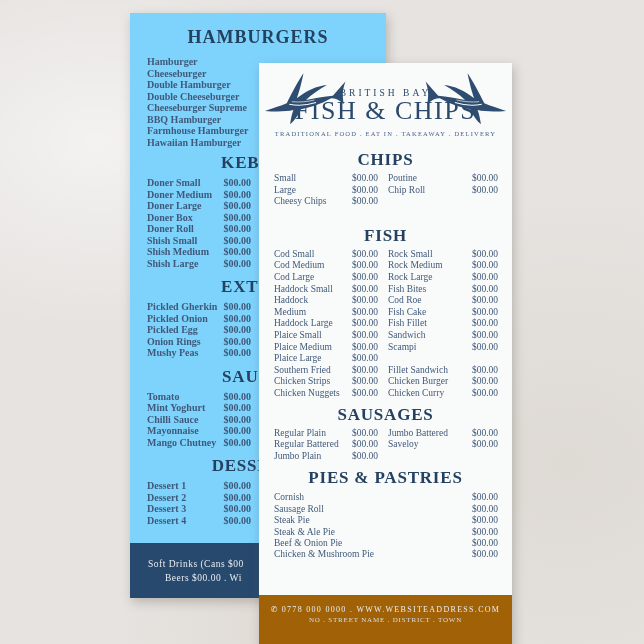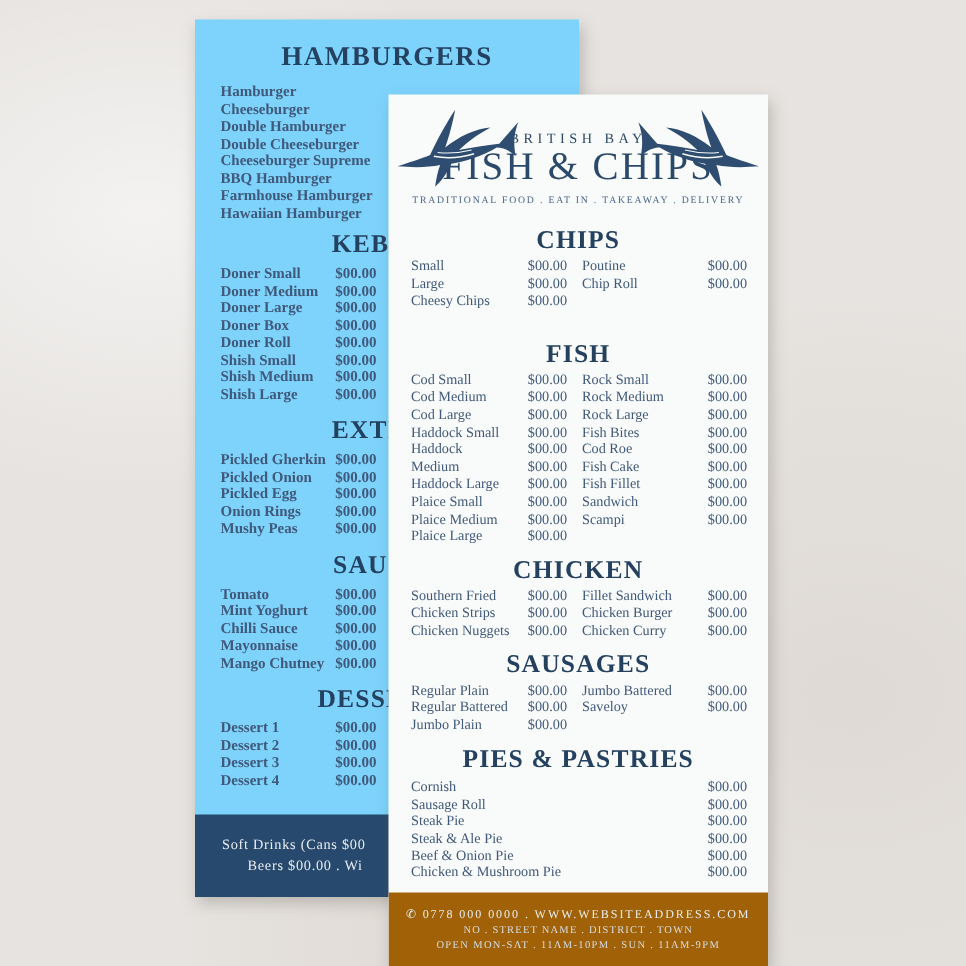--- a/index.html
+++ b/index.html
@@ -384,21 +384,20 @@
         </div>
           <div class="row">
           <span>Scampi</span>
           <span>$00.00</span>
         </div>
         </div>
     </div>
   </div>
 
   <div class="f-sec-chicken">
-    <h2 class="sec">CHICKEN</h2>
     <div class="cols">
       <div class="col1">
 
       <div class="row">
           <span>Southern Fried</span>
           <span>$00.00</span>
         </div>
           <div class="row">
           <span>Chicken Strips</span>
           <span>$00.00</span>
@@ -489,15 +488,14 @@
         </div>
         </div>
     </div>
   </div>
 
   <div class="f-footer">
     <div class="l1">
       <span class="phone">✆</span><span>0778 000 0000 . WWW.WEBSITEADDRESS.COM</span>
     </div>
     <div class="l2">NO . STREET NAME . DISTRICT . TOWN</div>
-    <div class="l3">OPEN MON-SAT . 11AM-10PM . SUN . 11AM-9PM</div>
   </div>
 </div>
 
 </body></html>

